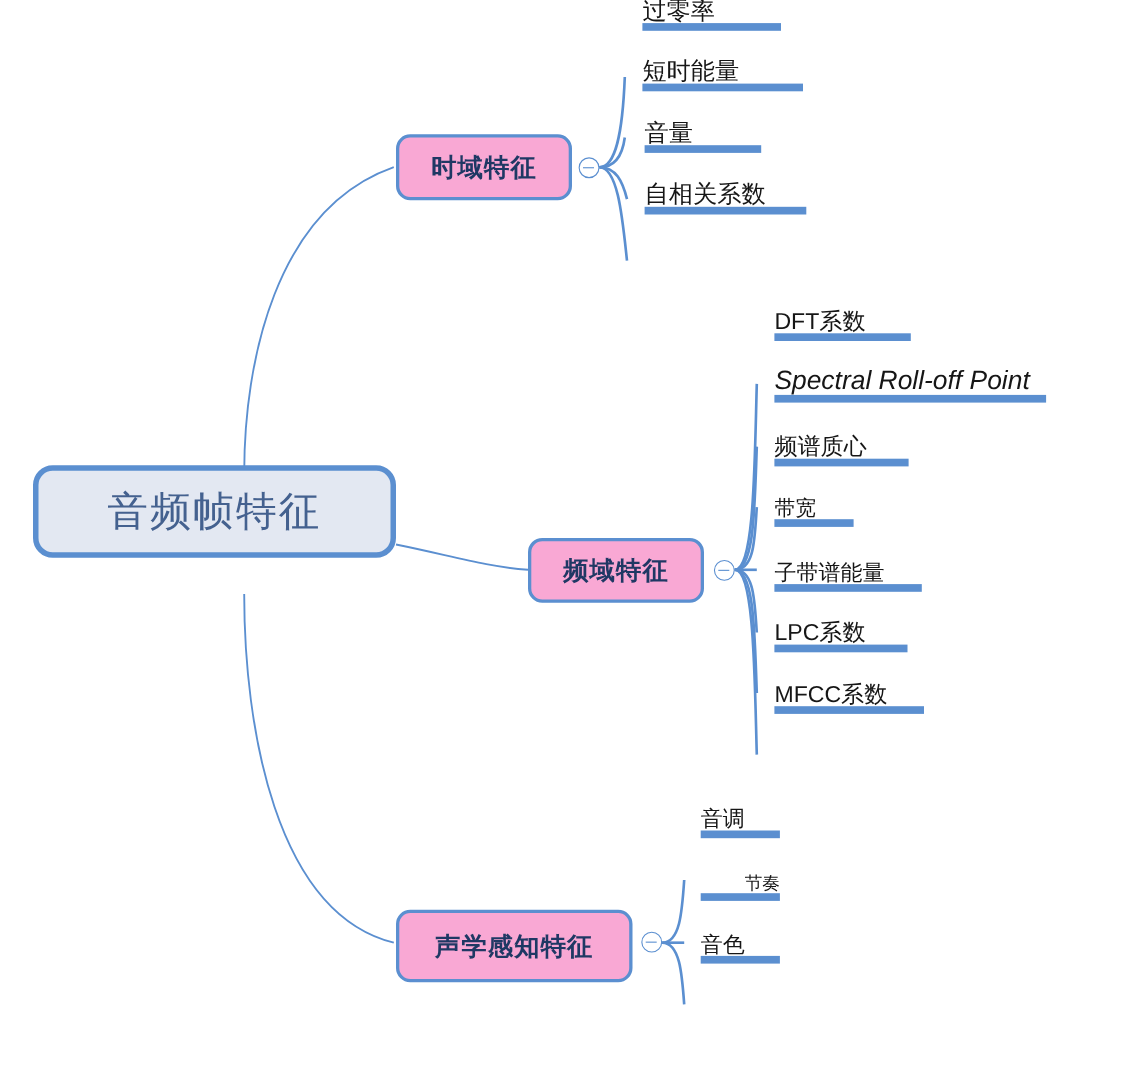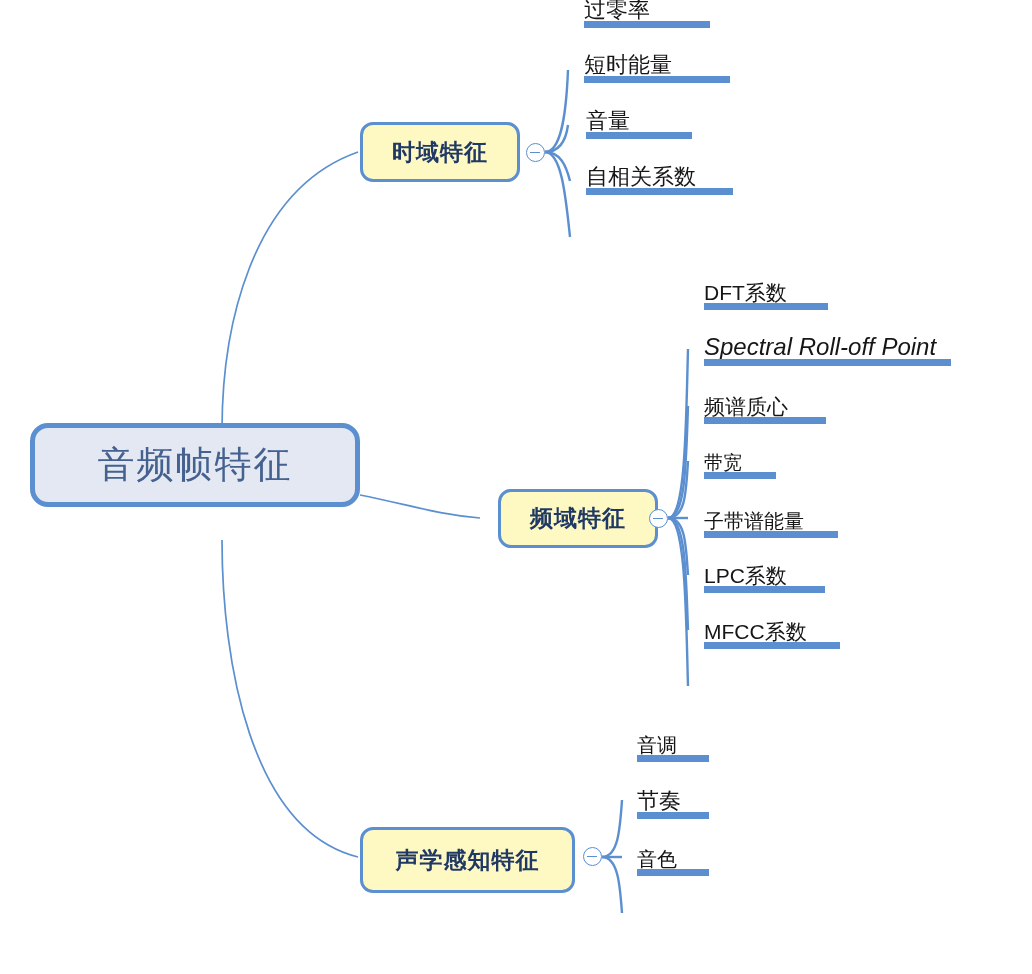--- a/index.html
+++ b/index.html
@@ -10,21 +10,21 @@
   #canvas{position:absolute;inset:0;width:1032px;height:974px;}
   svg.links{position:absolute;left:0;top:0;width:1032px;height:974px;pointer-events:none;}
 
   .node{position:absolute;box-sizing:border-box;display:flex;align-items:center;justify-content:center;}
 
   .root{
     background:#e3e8f2;border:5px solid #5b8fd0;border-radius:18px;
     color:#44618f;font-size:37px;letter-spacing:2px;font-weight:400;
   }
   .branch{
-    background:#fef9c3;border:3px solid #5b8fd0;border-radius:13px;
+    background:#f9a8d4;border:3px solid #5b8fd0;border-radius:13px;
     color:#1f3864;font-size:23px;font-weight:700;letter-spacing:1px;
   }
 
   .leaf{position:absolute;}
   .leaf .lbl{
     position:absolute;left:0;bottom:7px;white-space:nowrap;
     color:#161616;font-weight:400;line-height:1;
   }
   .leaf .bar{position:absolute;left:0;bottom:0;height:7px;background:#5b8fd0;}
 
@@ -85,21 +85,21 @@
   </div>
   <div class="leaf" style="left:586px;top:139px;">
     <span class="lbl" style="font-size:22px;margin-top:43px;">音量</span>
     <span class="bar" style="width:106px;"></span>
   </div>
   <div class="leaf" style="left:586px;top:195px;">
     <span class="lbl" style="font-size:22px;">自相关系数</span>
     <span class="bar" style="width:147px;"></span>
   </div>
 
-  <div class="node branch" style="left:498px;top:489px;width:160px;height:59px;">
+  <div class="node branch" style="left:480px;top:489px;width:160px;height:59px;">
     <span>频域特征</span>
   </div>
   <div class="collapse" style="left:649px;top:509px;"></div>
 
   <div class="leaf" style="left:704px;top:310px;">
     <span class="lbl" style="font-size:21px;">DFT系数</span>
     <span class="bar" style="width:124px;"></span>
   </div>
   <div class="leaf" style="left:704px;top:366px;">
     <span class="lbl" style="font-size:24px;font-style:italic;">Spectral Roll-off Point</span>
@@ -129,21 +129,21 @@
   <div class="node branch" style="left:360px;top:827px;width:215px;height:66px;">
     <span>声学感知特征</span>
   </div>
   <div class="collapse" style="left:583px;top:847px;"></div>
 
   <div class="leaf" style="left:637px;top:762px;">
     <span class="lbl" style="font-size:20px;">音调</span>
     <span class="bar" style="width:72px;"></span>
   </div>
   <div class="leaf" style="left:637px;top:819px;">
-    <span class="lbl" style="font-size:22px;">节奏</span>
+    <span class="lbl" style="font-size:16px;margin-left:40px;">节奏</span>
     <span class="bar" style="width:72px;"></span>
   </div>
   <div class="leaf" style="left:637px;top:876px;">
     <span class="lbl" style="font-size:20px;">音色</span>
     <span class="bar" style="width:72px;"></span>
   </div>
 
 </div>
 
 </body></html>

